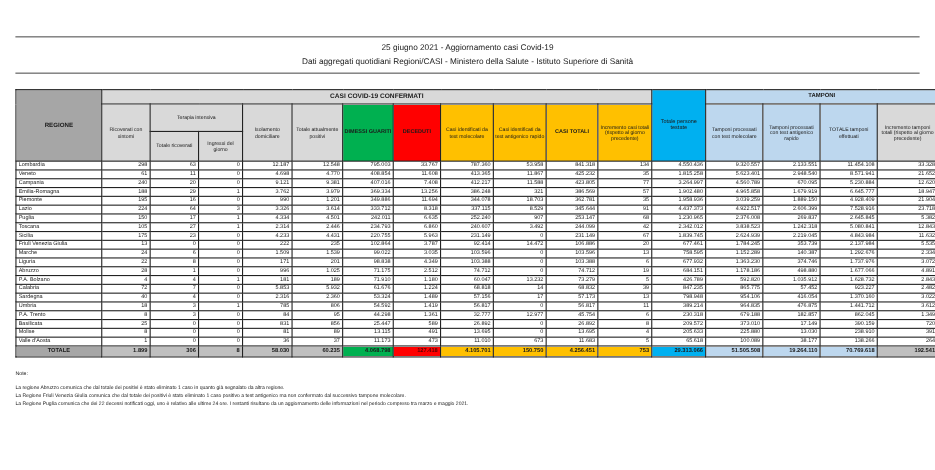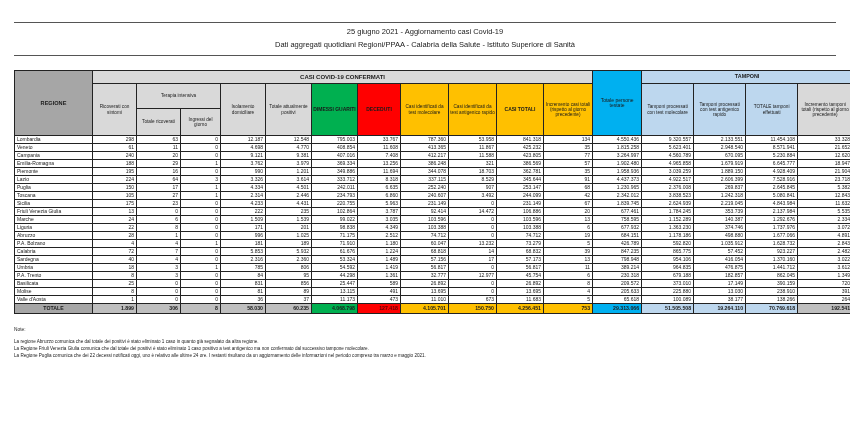--- a/index.html
+++ b/index.html
@@ -1,17 +1,17 @@
 <!DOCTYPE html>
 <html><head>
 <meta charset="utf-8">
 <style>
   html,body{margin:0;padding:0;background:#fff;}
   body{width:850px;height:427px;font-family:"Liberation Sans",sans-serif;color:#1a1a1a;overflow:hidden;}
-  .page{padding:22px 14px 0 14px;}
+  .page{padding:33px 14px 0 14px;}
   .title-box{border:1px solid #555;border-left:none;border-right:none;text-align:center;padding:4px 0 6px 0;}
   .title-line1{font-size:7.5px;margin-bottom:4px;}
   .title-line2{font-size:7.5px;}
   table{border-collapse:collapse;table-layout:fixed;width:822px;margin-top:14px;}
   th,td{border:1px solid #222;overflow:hidden;line-height:1.08;}
   th{font-weight:normal;text-align:center;vertical-align:middle;font-size:4.7px;padding:1px;background:#d9d9d9;}
   th.band{font-size:6px;font-weight:bold;height:10px;background:#d9d9d9;}
   th.regione{font-size:5.6px;font-weight:bold;background:#a6a6a6;}
   th.green{background:#00b050;font-weight:bold;font-size:5px;}
   th.red{background:#ff0000;font-weight:bold;font-size:5px;}
@@ -36,21 +36,21 @@
   .notes{margin-top:12px;font-size:4.6px;line-height:1.6;}
   .notes .note-label{margin-bottom:4px;font-size:4.8px;}
 </style>
 </head>
 <body>
 
 <div class="page">
 
   <div class="title-box">
     <div class="title-line1">25 giugno 2021 - Aggiornamento casi Covid-19</div>
-    <div class="title-line2">Dati aggregati quotidiani Regioni/PPAA - Calabria della Salute - Istituto Superiore di Sanità</div>
+    <div class="title-line2">Dati aggregati quotidiani Regioni/CASI - Ministero della Salute - Istituto Superiore di Sanità</div>
   </div>
 
   <table>
     <colgroup>
       <col style="width:78px">
         <col style="width:44px">
         <col style="width:44px">
         <col style="width:40px">
       <col style="width:45px">
         <col style="width:46px">

